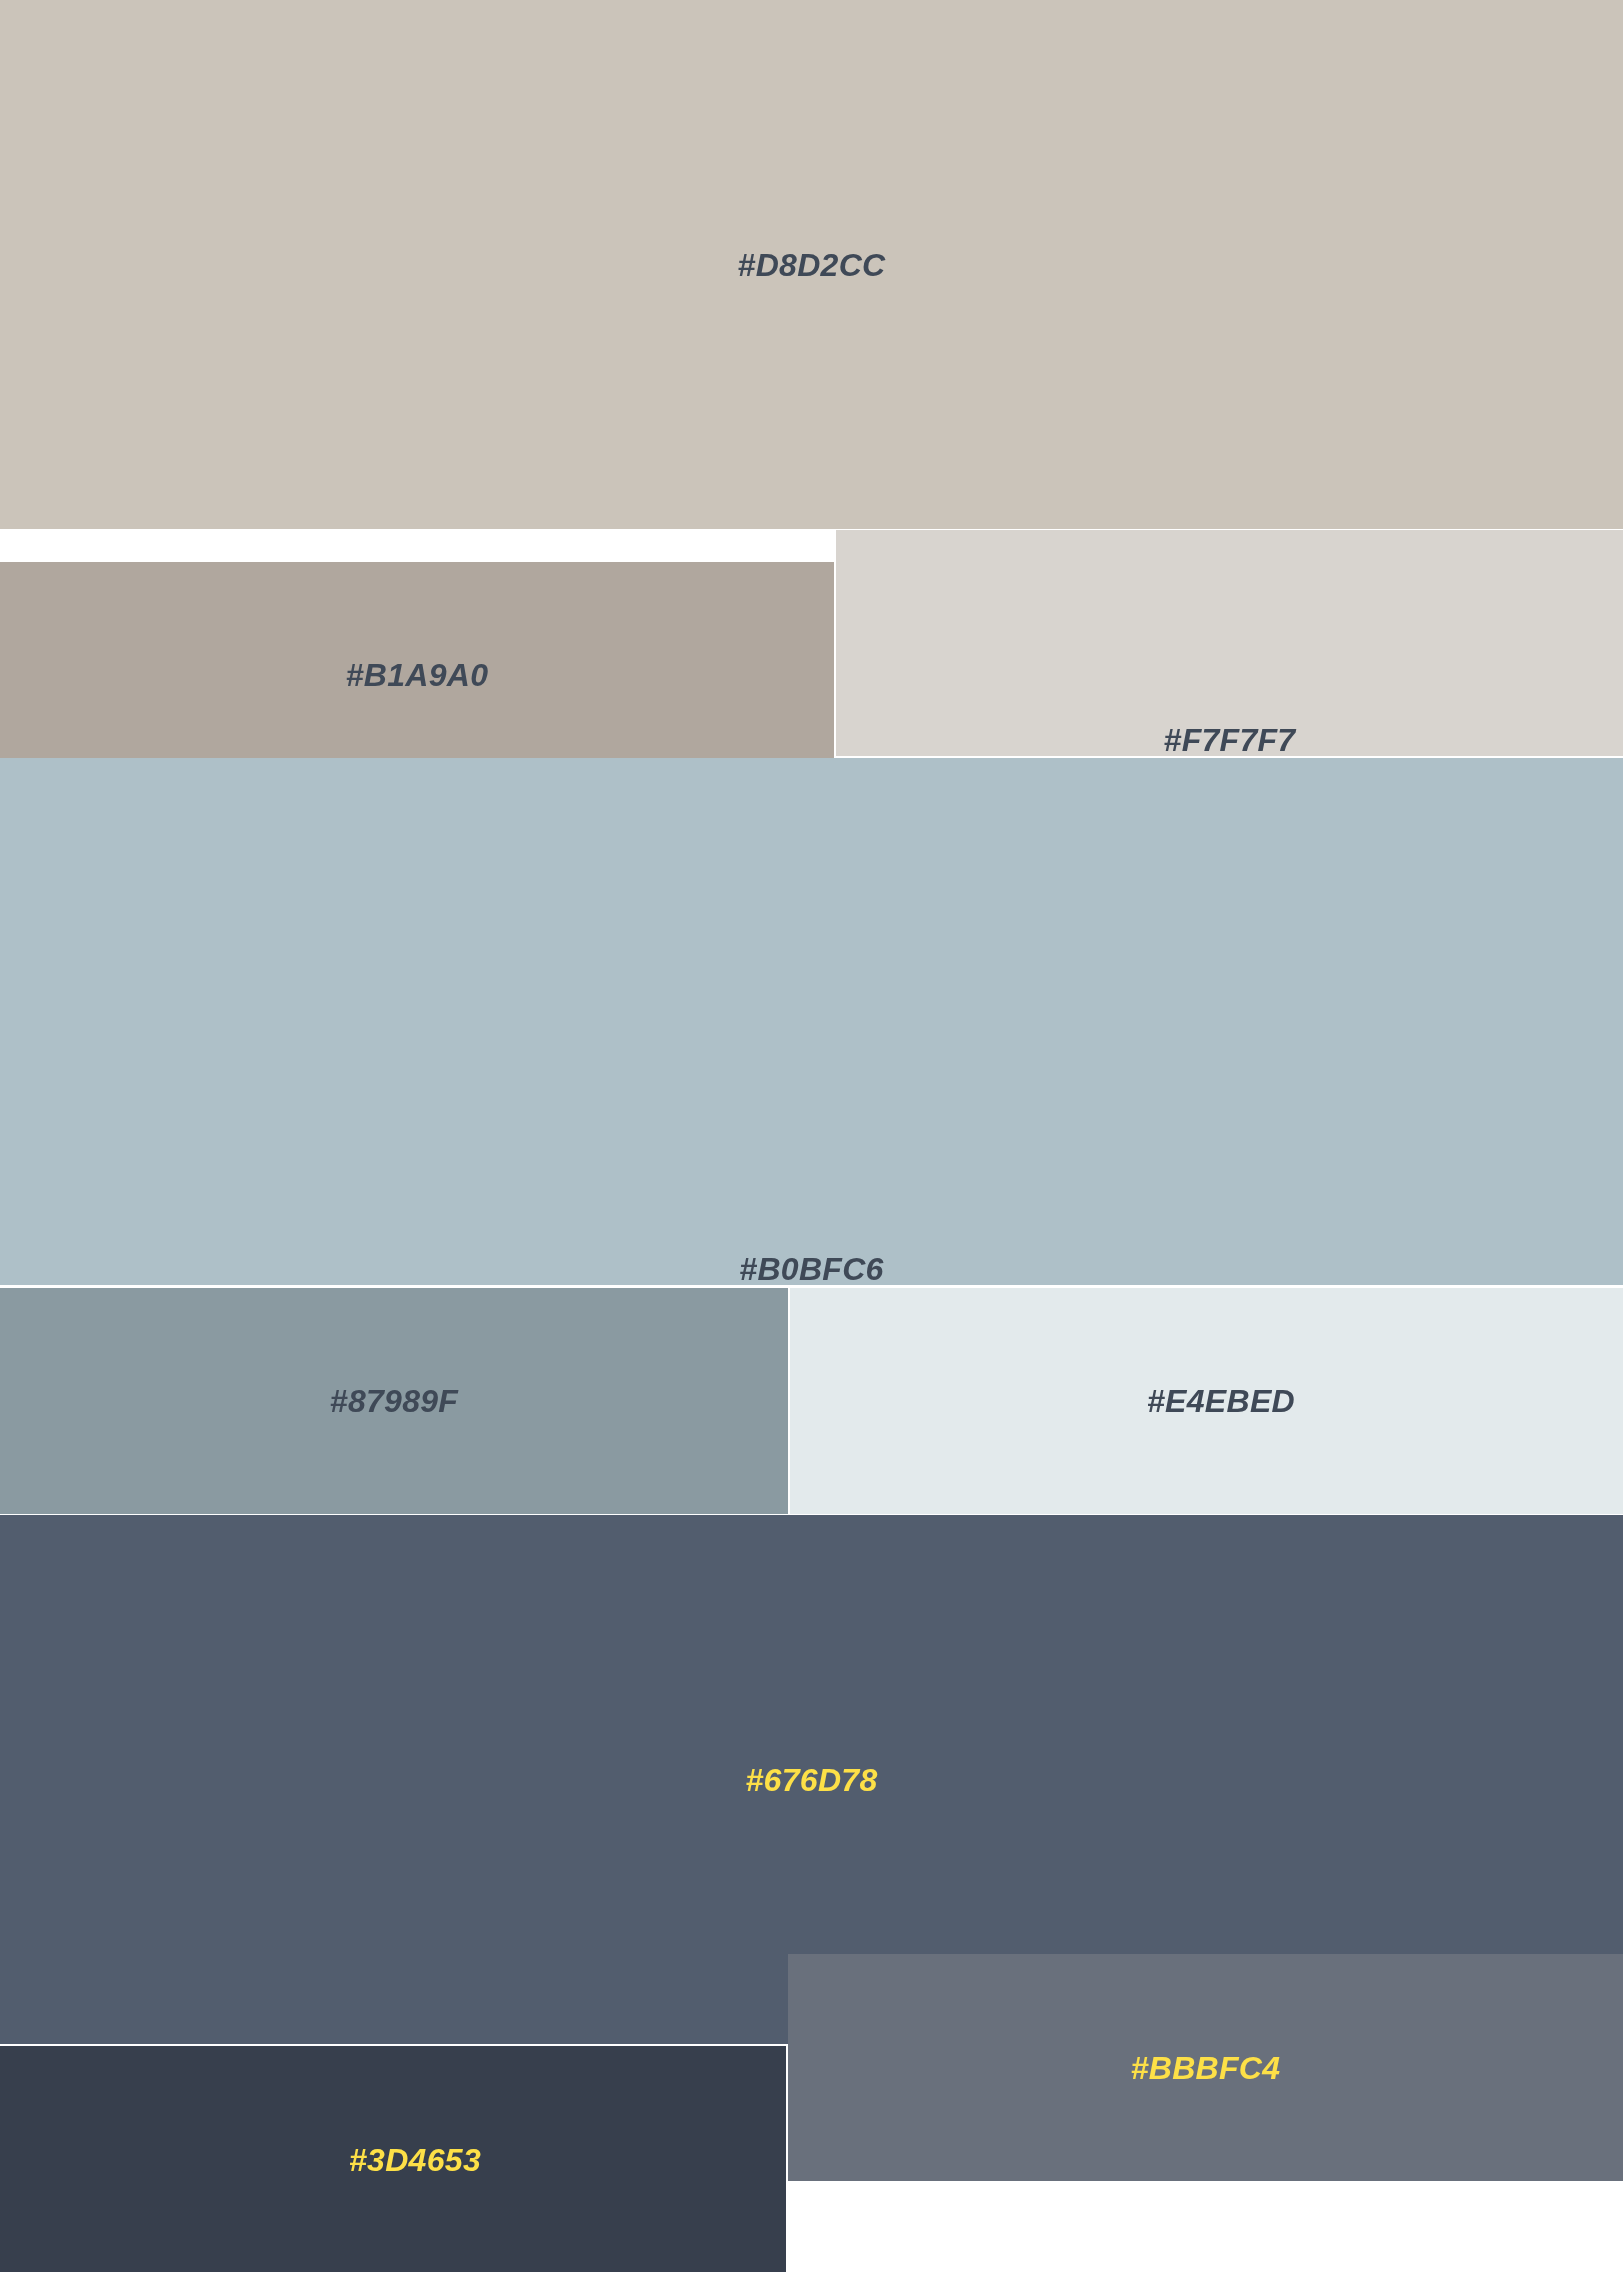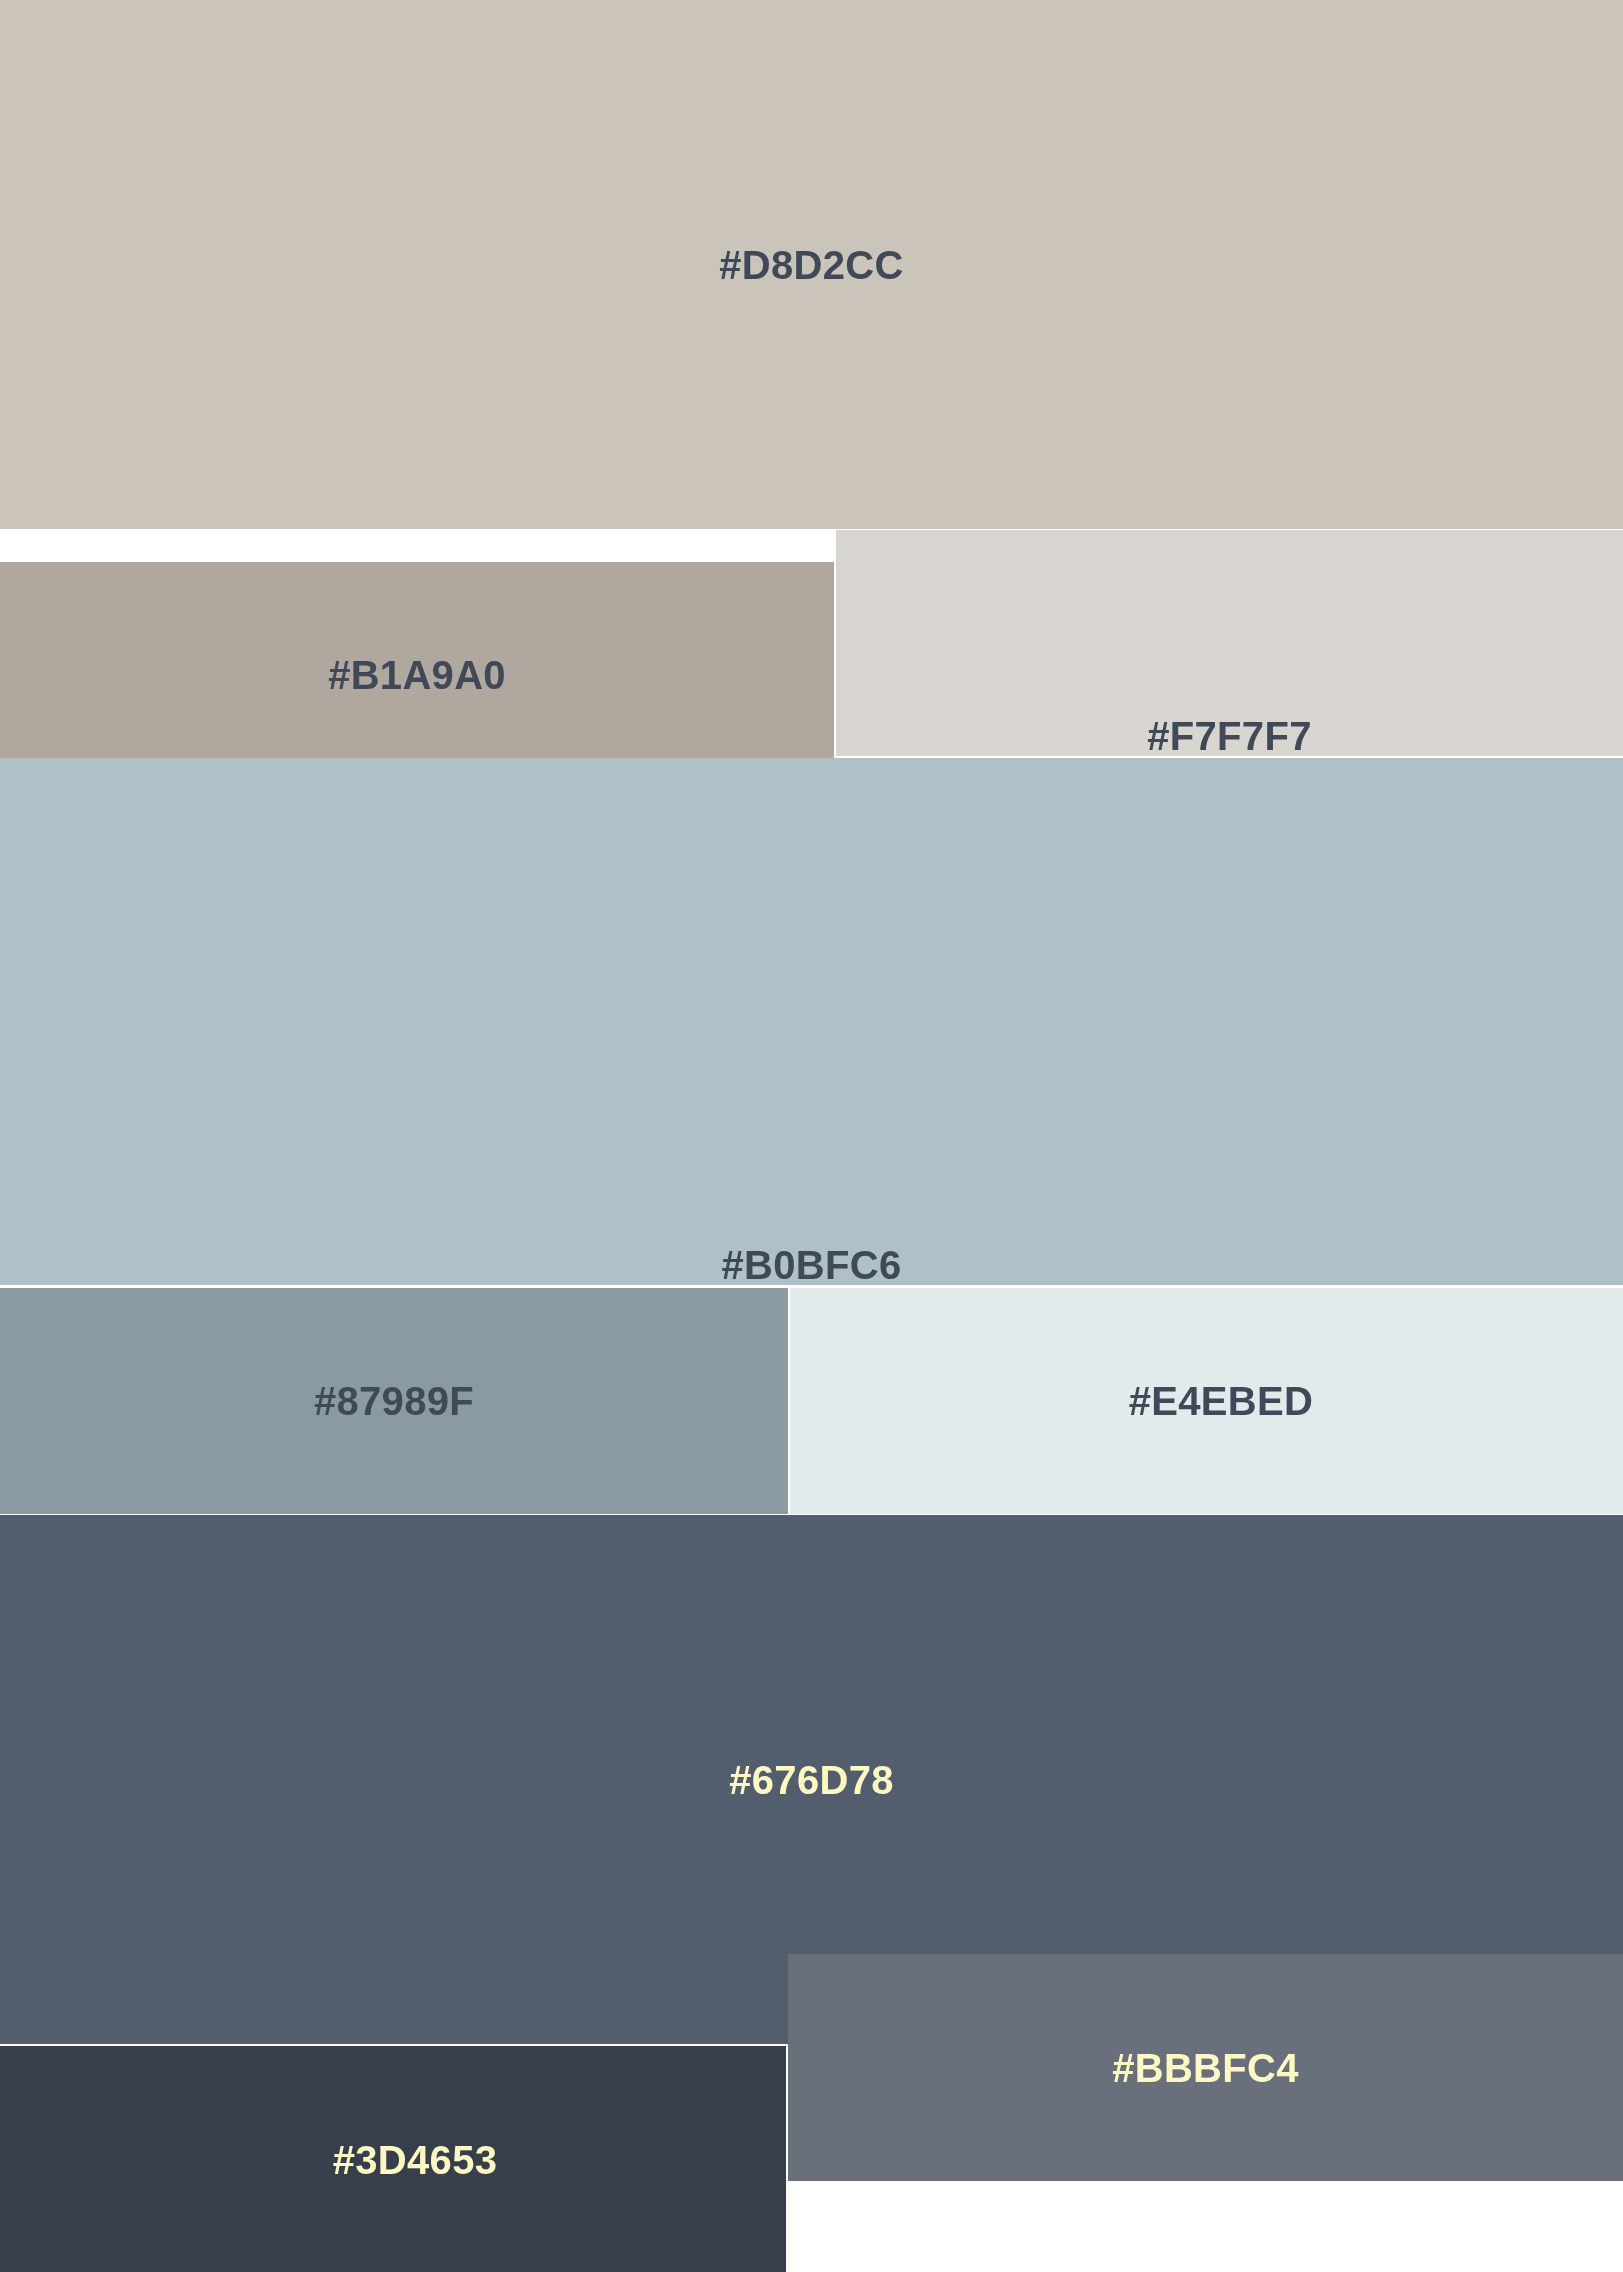--- a/index.html
+++ b/index.html
@@ -19,28 +19,29 @@
   .swatch {
     position: absolute;
     display: flex;
     align-items: center;
     justify-content: center;
     box-sizing: border-box;
     overflow: hidden;
   }
   .swatch-label {
     font-weight: 700;
-    font-size: 40px;
+    font-size: 32px;
     letter-spacing: 0.3px;
     line-height: 1;
     white-space: nowrap;
     user-select: none;
+    font-style: italic;
   }
   .label-dark  { color: #3f4957; }
-  .label-light { color: #fef9c3; }
+  .label-light { color: #fde047; }
 
   
   .r1   { left: 0;    top: 0;    width: 1623px; height: 529px; }
   
   .r2a  { left: 0;    top: 530px; width: 834px; height: 226px; }
   .r2b  { left: 836px; top: 530px; width: 787px; height: 226px; align-items: flex-end; }
   
   .r3   { left: 0;    top: 758px; width: 1623px; height: 527px; align-items: flex-end; }
   
   .r4a  { left: 0;    top: 1288px; width: 788px; height: 226px; }

